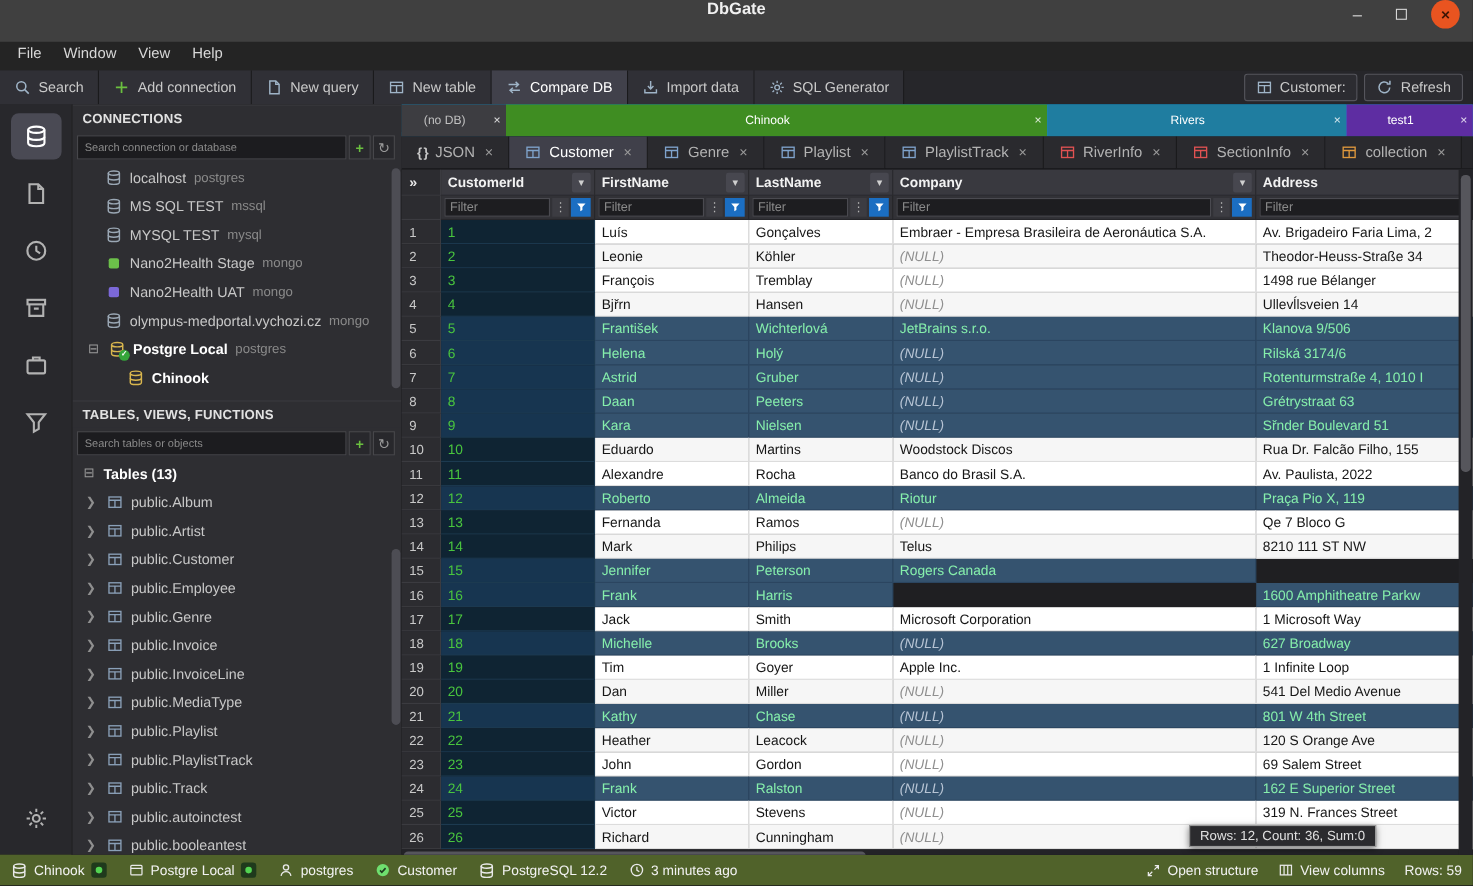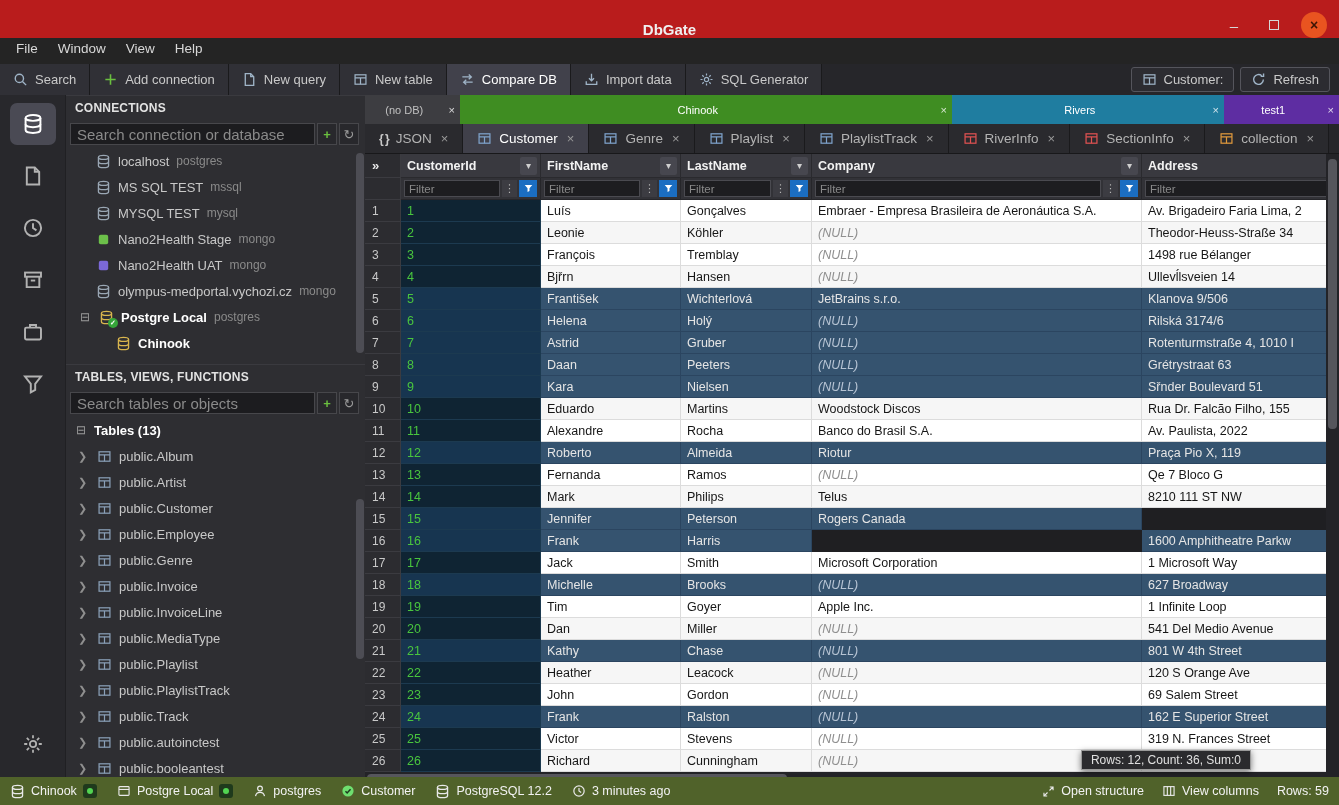--- a/index.html
+++ b/index.html
@@ -1,21 +1,21 @@
 <!DOCTYPE html>
 <html><head>
 <meta charset="utf-8">
 <style>
   * { margin:0; padding:0; box-sizing:border-box; }
   html,body { width:1339px; height:805px; overflow:hidden; background:#151515; }
   body { font-family:"Liberation Sans", sans-serif; }
   .app { width:1339px; height:805px; display:flex; flex-direction:column; background:#1e1e1e; }
 
   
-  .titlebar { height:38px; background:#b91c1c; position:relative; display:flex; align-items:flex-end; flex:0 0 auto; }
+  .titlebar { height:38px; background:#404040; position:relative; display:flex; align-items:flex-start; flex:0 0 auto; }
   .title { position:absolute; left:50%; transform:translateX(-50%); color:#f0f0f0; font-size:15px; font-weight:bold; }
   .winctl { margin-left:auto; display:flex; align-items:center; gap:14px; padding-right:12px; }
   .wbtn { width:26px; height:26px; display:flex; align-items:center; justify-content:center; color:#d6d6d6; font-size:15px; cursor:default; }
   .maxbox { width:10px; height:10px; border:1.5px solid #d6d6d6; display:inline-block; }
   .wbtn.close { background:#E95420; border-radius:50%; color:#3d1505; font-weight:bold; font-size:14px; }
 
   
   .menubar { height:26px; background:#242424; display:flex; padding-left:6px; flex:0 0 auto; }
   .menu-item { color:#d8d8d8; font-size:13.5px; padding:3px 10px; }
 
@@ -34,21 +34,21 @@
   .rail { width:65px; background:#28282c; display:flex; flex-direction:column; align-items:center; padding-top:8px; gap:10px; flex:0 0 auto; }
   .rail-btn { width:46px; height:42px; display:flex; align-items:center; justify-content:center; border-radius:7px; }
   .rail-btn.active { background:#4a4a54; }
   .rail-btn.bottom { margin-top:auto; margin-bottom:12px; }
 
   
   .sidepanel { width:300px; background:#2e2e32; display:flex; flex-direction:column; overflow:hidden; position:relative; flex:0 0 auto; border-left:1px solid #202023; }
   .panel-header { flex:0 0 24px; line-height:24px; padding:0 9px; font-size:12px; font-weight:bold; color:#e2e2e2; letter-spacing:.2px; border-top:1px solid #3a3a3f; background:#2e2e32; }
   .panel-header.spaced { margin-top:8px; }
   .search-row { flex:0 0 28px; display:flex; align-items:center; gap:2px; padding:2px 6px 2px 4px; }
-  .search-input { flex:1; height:22px; background:#1c1c1f; border:1px solid #47474b; color:#cfcfcf; font-size:15px; padding:0 6px; font-family:"Liberation Sans", sans-serif; }
+  .search-input { flex:1; height:22px; background:#1c1c1f; border:1px solid #47474b; color:#cfcfcf; font-size:10px; padding:0 6px; font-family:"Liberation Sans", sans-serif; }
   .search-input::placeholder { color:#8a8a8a; }
   .mini-btn { width:20px; height:22px; background:#28282c; border:1px solid #47474b; color:#9a9a9a; display:flex; align-items:center; justify-content:center; font-size:13px; }
   .mini-btn.green { color:#6abf3f; font-weight:bold; }
   .tree-item { height:26px; display:flex; align-items:center; gap:7px; padding-left:30px; color:#c8c8c8; font-size:13px; white-space:nowrap; }
   .tree-item.bold { color:#ffffff; font-weight:bold; }
   .tree-item.haspad { padding-left:12px; }
   .tree-item.child { padding-left:50px; }
   .tree-item .engine { color:#8a8a8a; font-weight:normal; font-size:12px; }
   .expander { color:#9a9a9a; font-size:12px; width:14px; text-align:center; font-weight:normal; }
   .chev { color:#8f8f8f; font-size:11px; width:12px; }
@@ -80,21 +80,21 @@
   .fcell { background:#323237; display:flex; align-items:center; gap:2px; padding:0 3px; border-right:1px solid #26262a; border-bottom:1px solid #26262a; overflow:hidden; }
   .fltr { flex:1; min-width:0; height:17px; background:#1d1d20; border:1px solid #4a4a50; color:#bbb; font-size:11.5px; padding:0 4px; font-family:"Liberation Sans", sans-serif; }
   .fltr::placeholder { color:#8a8a8a; }
   .kebab { width:15px; height:17px; background:#3c3c42; color:#b5b5b5; display:flex; align-items:center; justify-content:center; font-size:11px; flex:0 0 15px; }
   .fun { width:18px; height:17px; background:#1b6ec2; display:flex; align-items:center; justify-content:center; flex:0 0 18px; }
   .rncell { width:36px; flex:0 0 36px; background:#2c2c30; color:#c9c9c9; font-size:12px; display:flex; align-items:center; padding-left:7px; border-right:1px solid #3b3b40; border-bottom:1px solid #3b3b40; }
   .idcell { background:#0f2433; color:#49c53e; display:flex; align-items:center; padding-left:6px; border-right:1px solid #1c3a50; border-bottom:1px solid #1c3a50; overflow:hidden; }
   .grow.sel .idcell { background:#173550; }
   .cell { color:#161616; background:#ffffff; display:flex; align-items:center; padding-left:6px; border-right:1px solid #dcdcdc; border-bottom:1px solid #dcdcdc; overflow:hidden; white-space:nowrap; }
   .grow.alt .cell { background:#f6f6f6; }
-  .grow.sel .cell { background:#35536f; color:#e5e5e5; border-color:#2b4560; }
+  .grow.sel .cell { background:#35536f; color:#86efac; border-color:#2b4560; }
   .cell.nullv { color:#8f8f8f; font-style:italic; }
   .grow.sel .cell.nullv { color:#b7c4d4; }
   .vscroll { position:absolute; top:0; right:0; width:13px; height:630px; background:#232327; }
   .vthumb { position:absolute; top:5px; left:2px; width:9px; height:270px; background:#56565c; border-radius:4px; }
   .hscroll { position:absolute; left:0; right:13px; top:618px; height:12px; background:#232327; }
   .hthumb { position:absolute; top:2px; left:2px; width:420px; height:8px; background:#56565c; border-radius:4px; }
   .sum-tooltip { position:absolute; top:596px; right:88px; background:#2b2b2e; color:#e0e0e0; border:1px solid #9a9a9a; padding:1px 9px; font-size:12px; white-space:nowrap; box-shadow:0 2px 6px rgba(0,0,0,.5); height:20px; line-height:17px; }
 
   
   .statusbar { height:28px; background:#50622a; display:flex; align-items:center; color:#f2f2f2; font-size:12.5px; flex:0 0 auto; padding:0 10px; }

